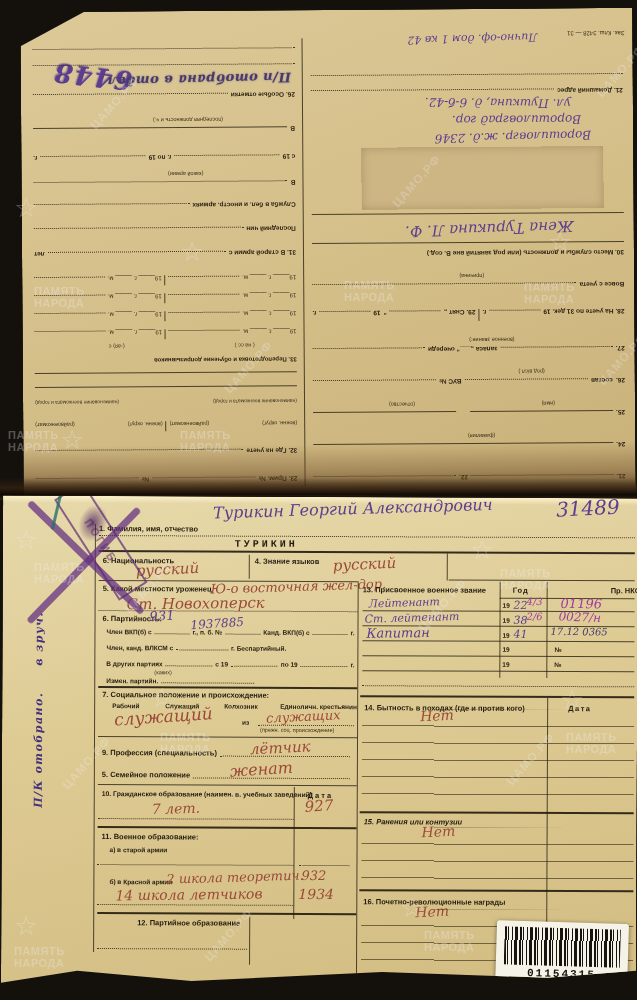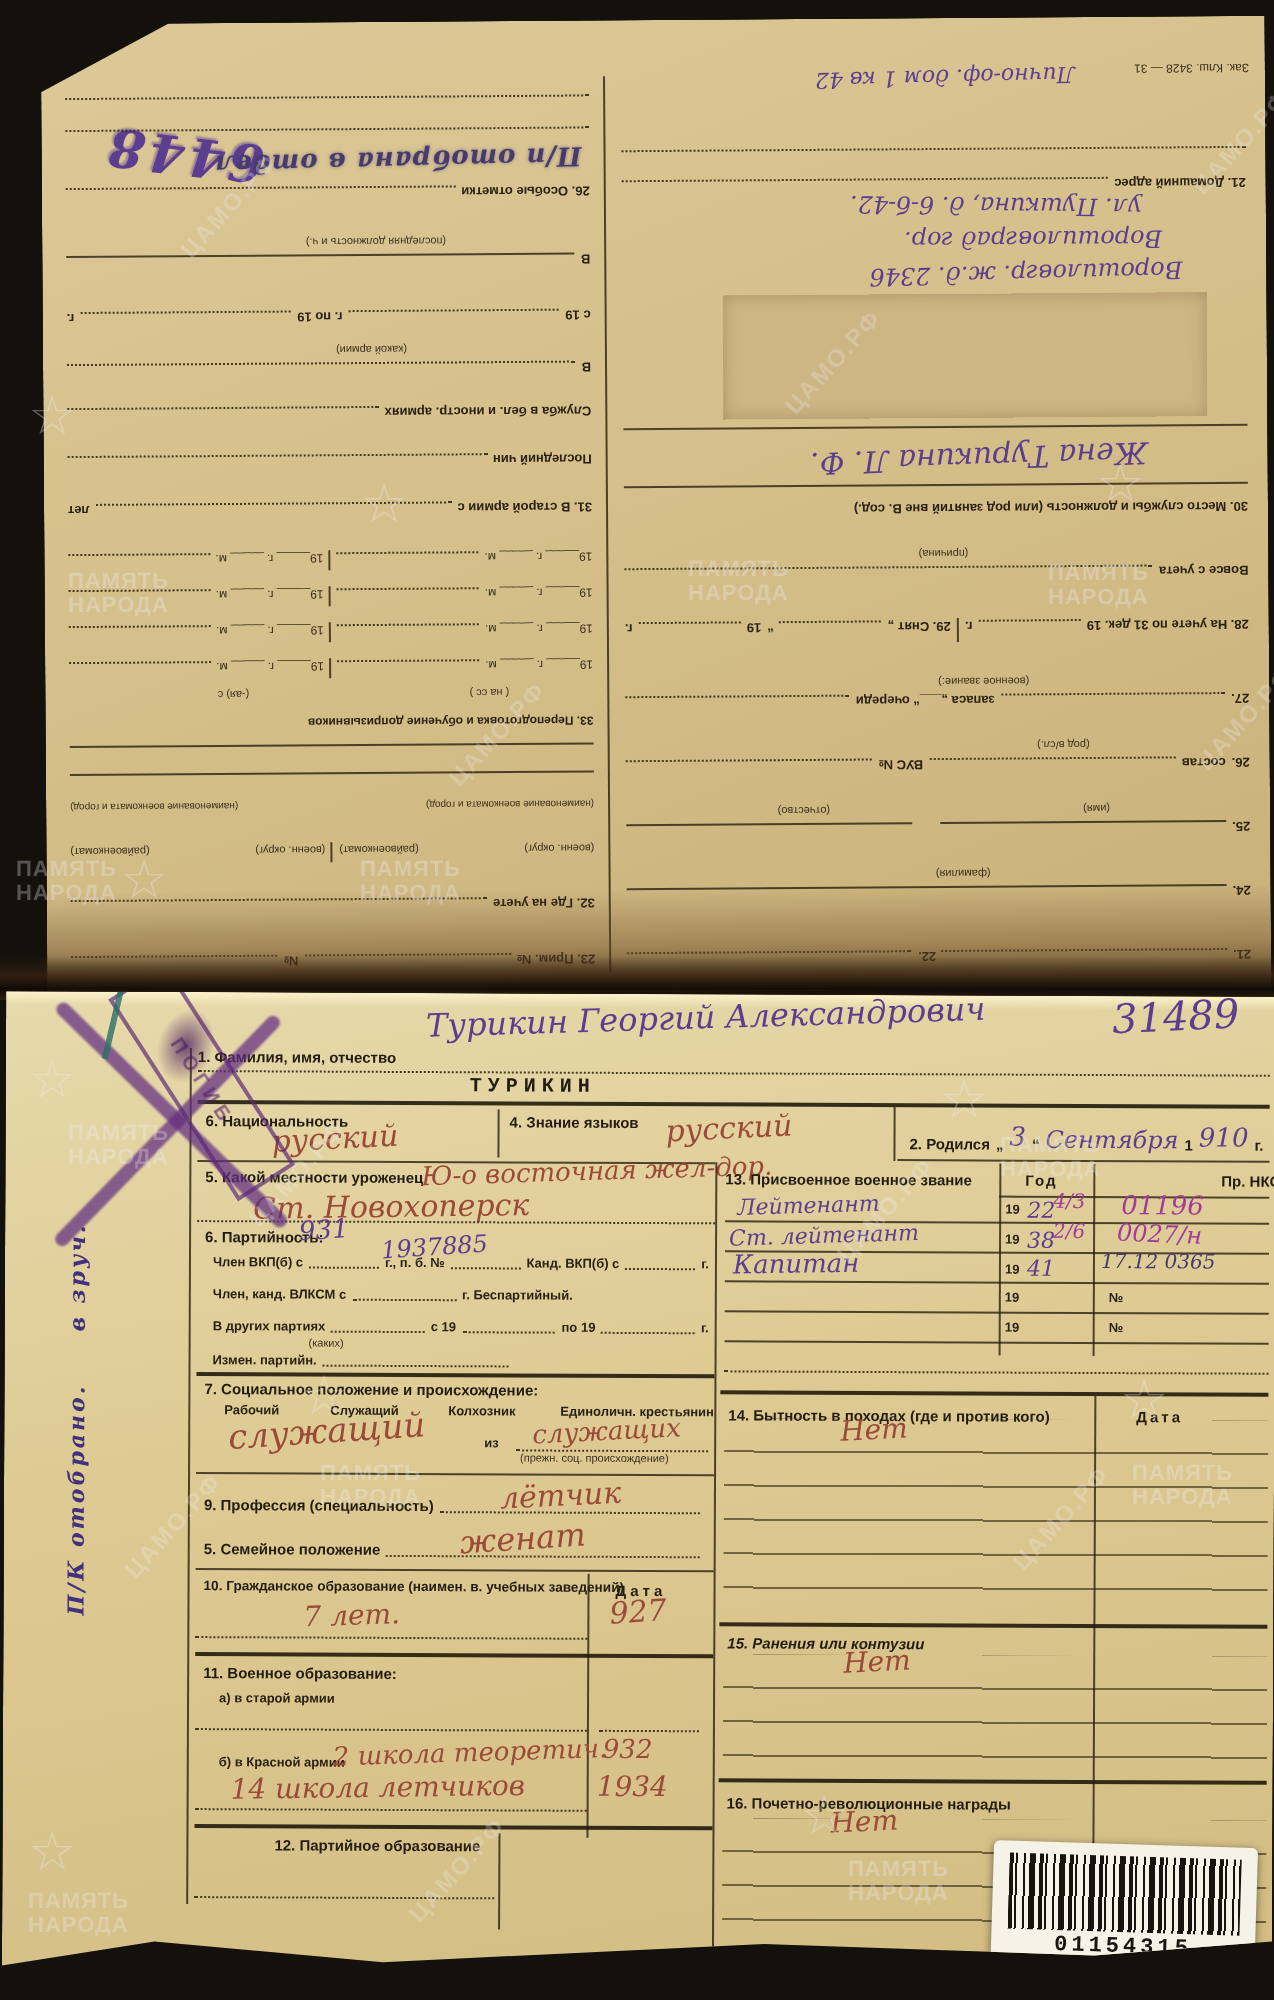--- a/index.html
+++ b/index.html
@@ -253,30 +253,20 @@
     <div class="p hw ip" style="left:553px;top:-2px;font-size:20px;transform:rotate(-3deg);">31489</div>
     <div class="p lb" style="left:96px;top:28px;">1. Фамилия, имя, отчество</div>
     <div class="p" style="left:232px;top:42px;font-family:'Liberation Mono',monospace;font-size:10px;font-weight:bold;letter-spacing:3px;color:#231c12;">ТУРИКИН</div>
 
     <div class="p lb" style="left:100px;top:60px;">6. Национальность</div>
     <div class="p hw ir" style="left:133px;top:64px;font-size:15px;transform:rotate(-3deg);">русский</div>
     <div class="p vd" style="left:246px;top:58px;height:24px;"></div>
     <div class="p lb" style="left:252px;top:60px;">4. Знание языков</div>
     <div class="p hw ir" style="left:330px;top:58px;font-size:15px;transform:rotate(-3deg);">русский</div>
     <div class="p vd" style="left:444px;top:56px;height:27px;"></div>
-    <div class="frow" style="left:452px;top:64px;width:176px;">
-      <span class="lb">2. Родился</span>
-      <span class="lb">„</span>
-      <span class="hw ip" style="font-size:13px;">3</span>
-      <span class="lb">“</span>
-      <span class="hw ip" style="font-size:12px;">Сентября</span>
-      <span class="lb">1</span>
-      <span class="hw ip" style="font-size:13px;">910</span>
-      <span class="lb">г.</span>
-    </div>
     <div class="p ln" style="left:446px;top:82px;width:186px;"></div>
     <div class="p ln" style="left:96px;top:84px;width:259px;"></div>
 
     <div class="p lb" style="left:100px;top:88px;">5. Какой местности уроженец</div>
     <div class="p hw ir" style="left:208px;top:82px;font-size:13px;transform:rotate(-2deg);">Ю-о восточная жел-дор.</div>
     <div class="p hw ir" style="left:124px;top:98px;font-size:15px;transform:rotate(-1deg);">Ст. Новохоперск</div>
     <div class="p lnd" style="left:96px;top:114px;width:259px;"></div>
 
     <div class="p lb" style="left:100px;top:118px;">6. Партийность:</div>
     <div class="p hw ip" style="left:147px;top:112px;font-size:13px;transform:rotate(-4deg);">931</div>

